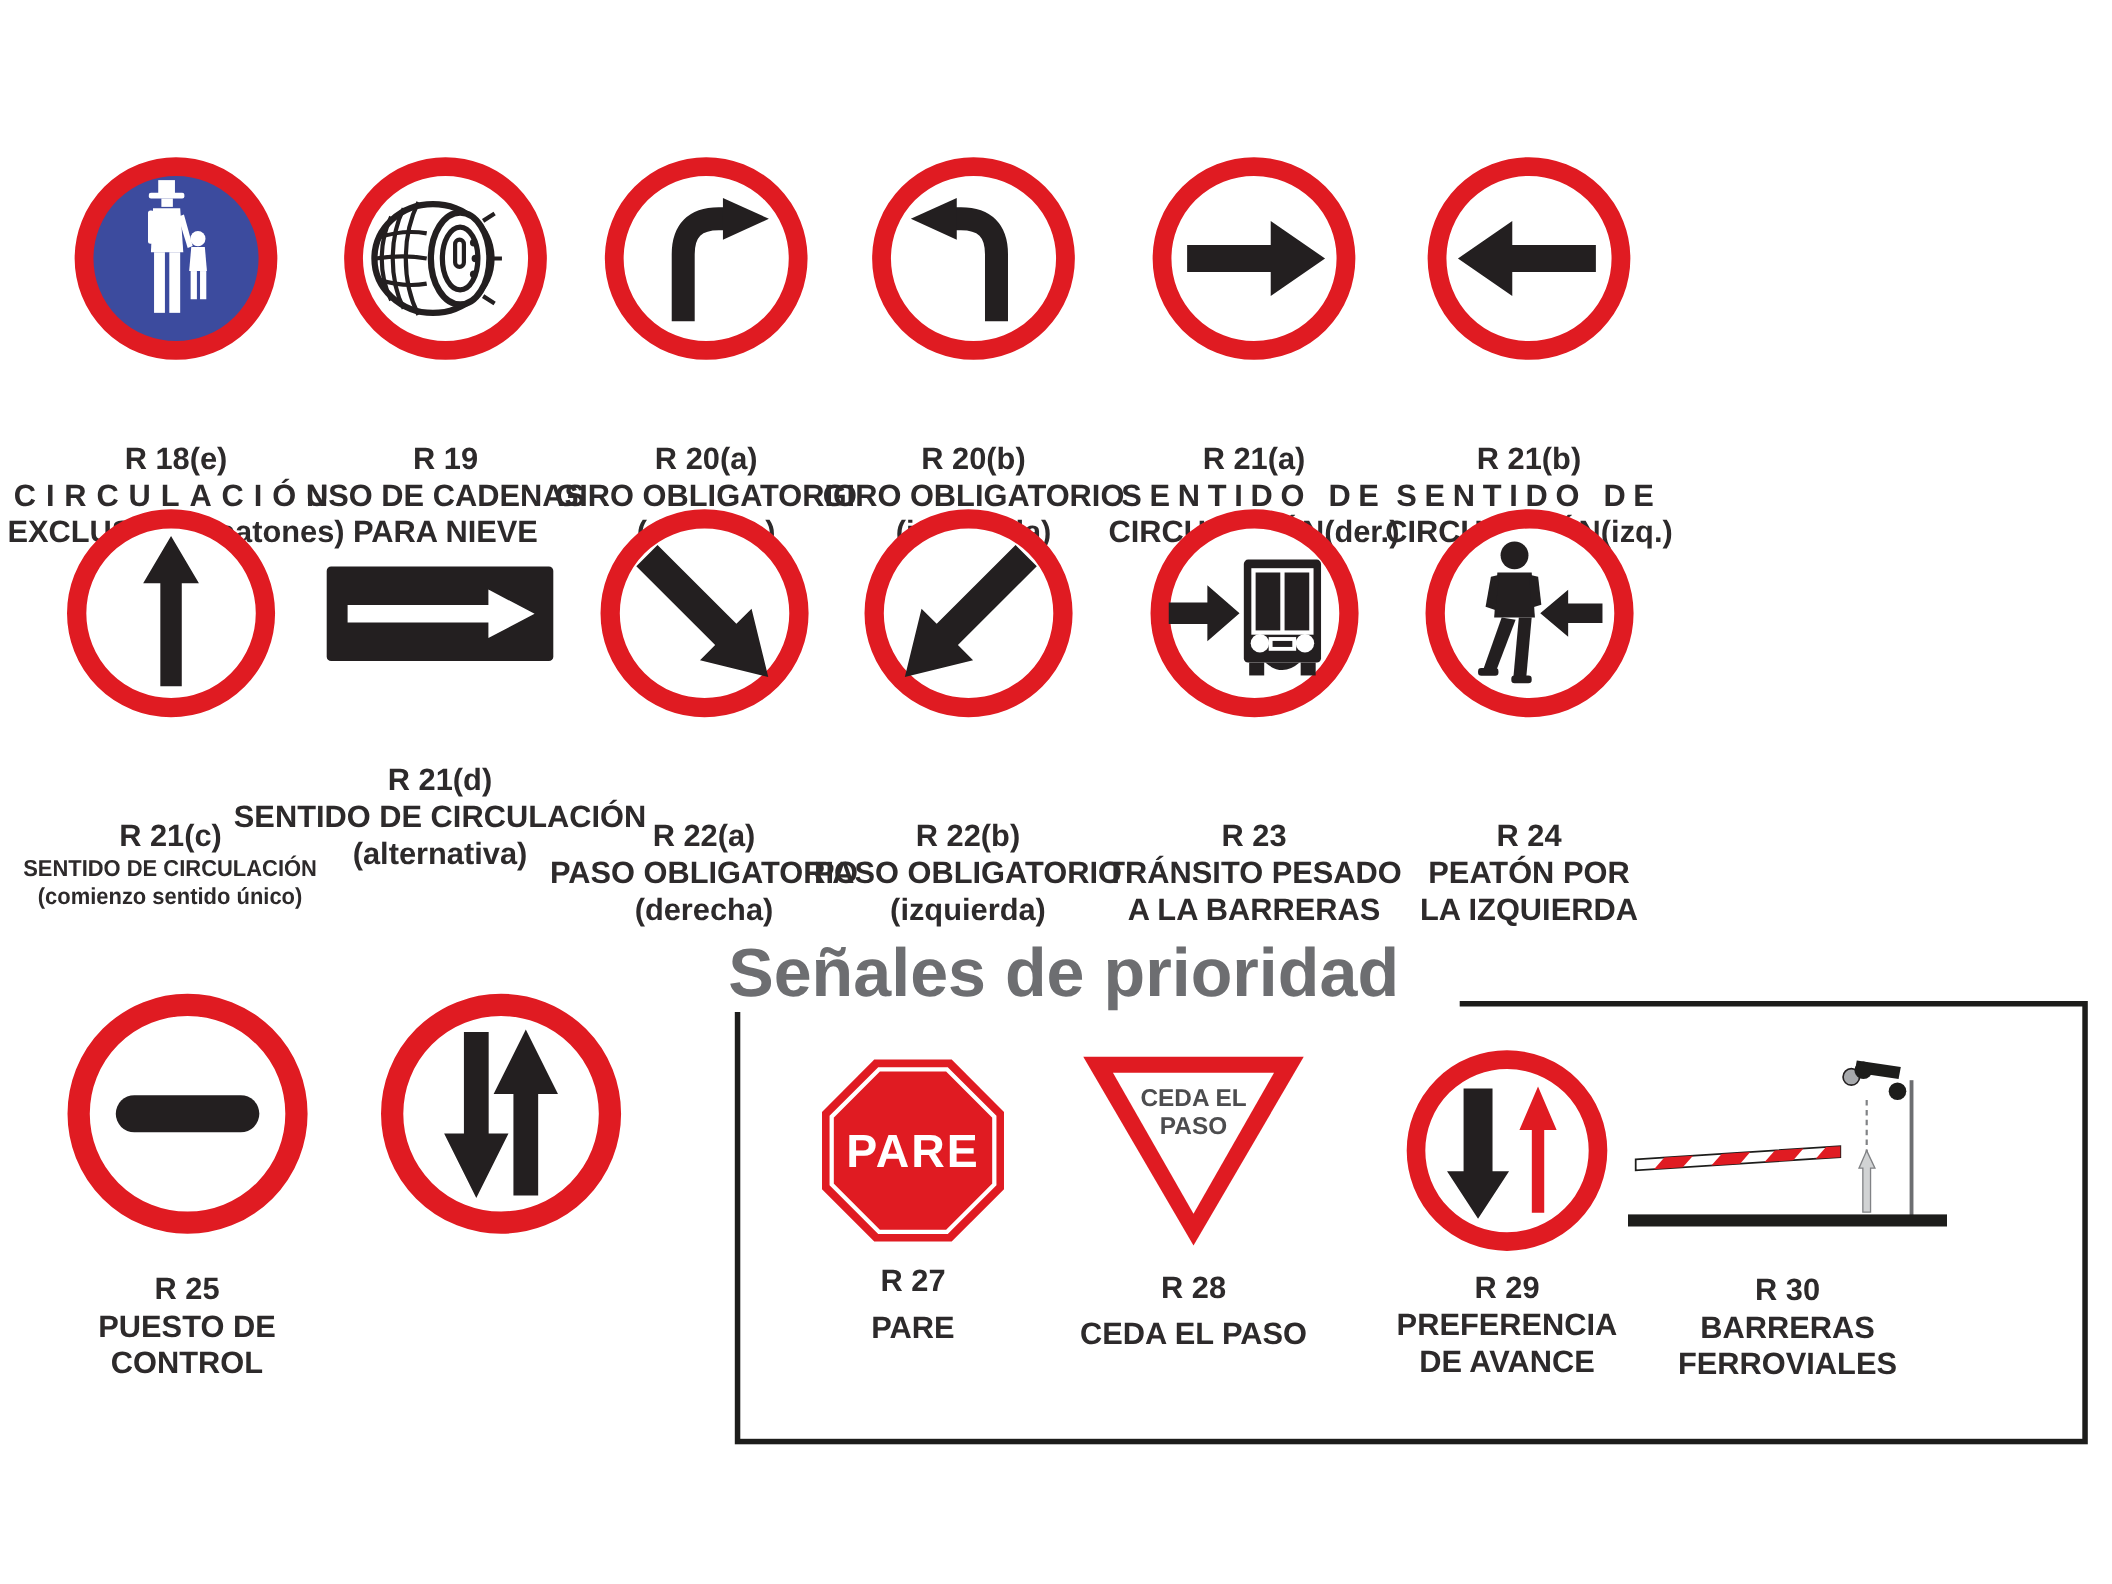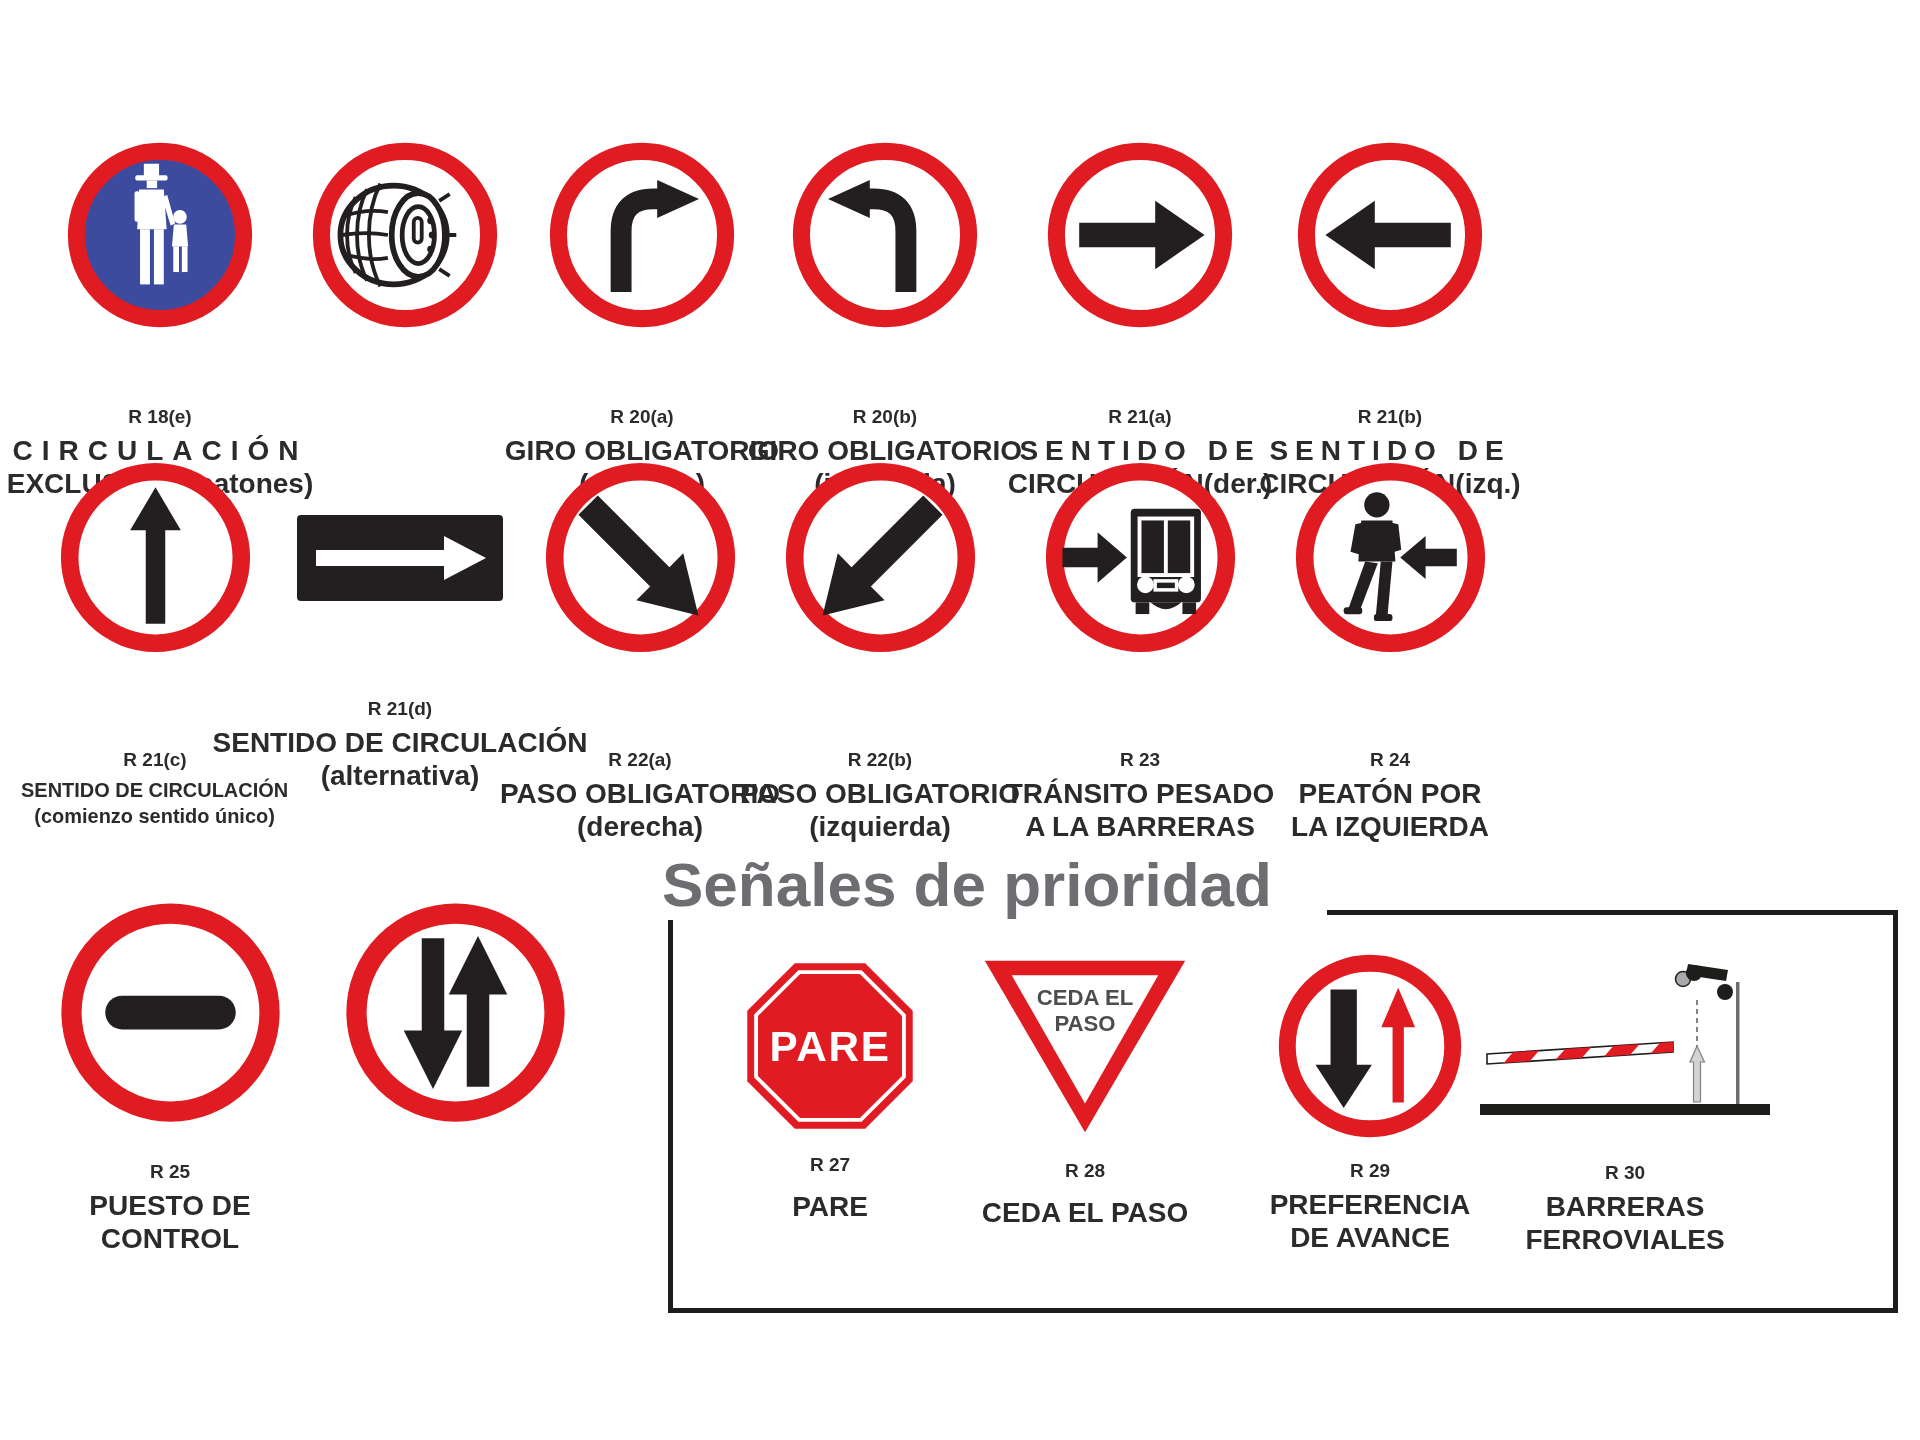--- a/index.html
+++ b/index.html
@@ -2,21 +2,21 @@
 <html><head>
 <meta charset="utf-8">
 <style>
   html,body{margin:0;padding:0;background:#ffffff;}
   body{width:1920px;height:1440px;position:relative;overflow:hidden;
        font-family:"Liberation Sans","DejaVu Sans",sans-serif;}
   .stage{position:absolute;inset:0;}
   .item{position:absolute;width:320px;display:flex;flex-direction:column;align-items:center;}
   .item .label{margin-top:70px;display:flex;flex-direction:column;align-items:center;
                color:#2d2a2b;font-weight:bold;text-align:center;}
-  .code{font-size:19px;line-height:34px;white-space:nowrap;}
+  .code{font-size:28px;line-height:34px;white-space:nowrap;}
   .l{font-size:28px;line-height:33px;white-space:nowrap;}
   .ls-wide{letter-spacing:9px;}
   .ls-med{letter-spacing:7px;}
   .small .l{font-size:21px;line-height:26px;transform:scaleX(.95);}
   .row2 .label{margin-top:88px;}
   .row3 .label{margin-top:30px;}
   .prio .label{margin-top:14px;}
   .prio{width:300px;}
   .gap-top{margin-top:8px;}
   .priority-box{position:absolute;left:668px;top:910px;width:1220px;height:393px;
@@ -71,20 +71,25 @@
         <ellipse cx="57" cy="50" rx="8.5" ry="15" stroke-width="2.5"></ellipse>
         <rect x="54.6" y="41" width="4.2" height="13" rx="2.1" stroke-width="2"></rect>
         <path d="M68 32 L73.5 28.5 M70.8 50 L77 50 M68 68 L73.5 71.5" stroke-width="2"></path>
       </g>
       <g fill="#231f20">
         <circle cx="63.5" cy="42.5" r="1.8"></circle>
         <circle cx="64.3" cy="50" r="1.8"></circle>
         <circle cx="63.5" cy="57.5" r="1.8"></circle>
       </g>
     </svg>
+    <div class="label">
+      <div class="code">R 19</div>
+      <div class="l">USO DE CADENAS</div>
+      <div class="l">PARA NIEVE</div>
+    </div>
   </div>
 
   <div class="item" style="left:482px;top:140px">
     <svg width="190" height="190" viewBox="0 0 100 100">
       <circle cx="50" cy="50" r="44" fill="#ffffff" stroke="#e01b22" stroke-width="9"></circle>
       <g>
         <path d="M39 80 L39 48 Q39 31 56 31 L60 31" fill="none" stroke="#231f20" stroke-width="11"></path>
         <polygon points="58,21 80,31 58,41" fill="#231f20"></polygon>
       </g>
     </svg>

